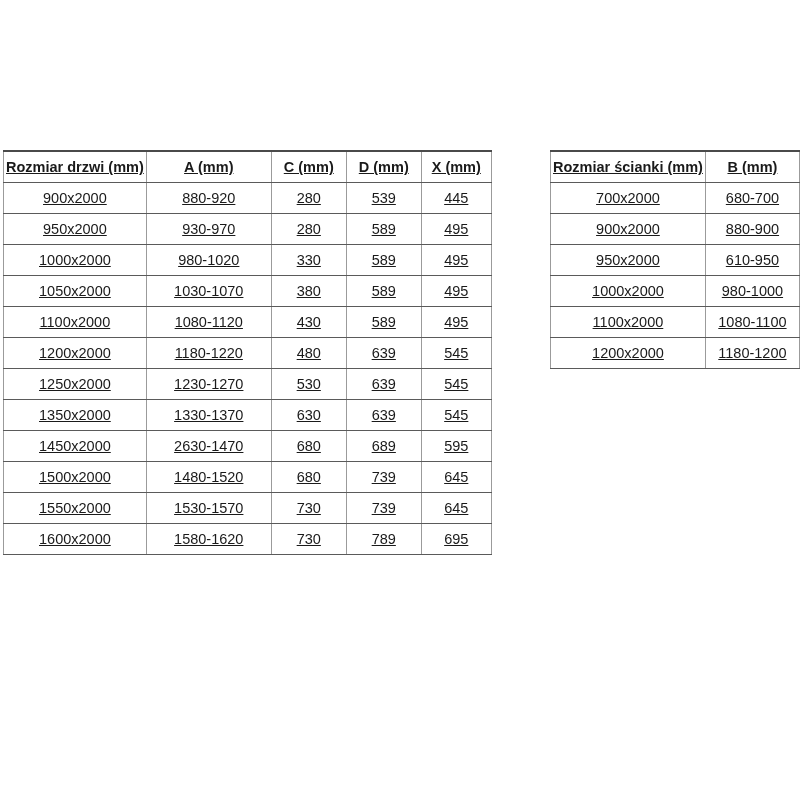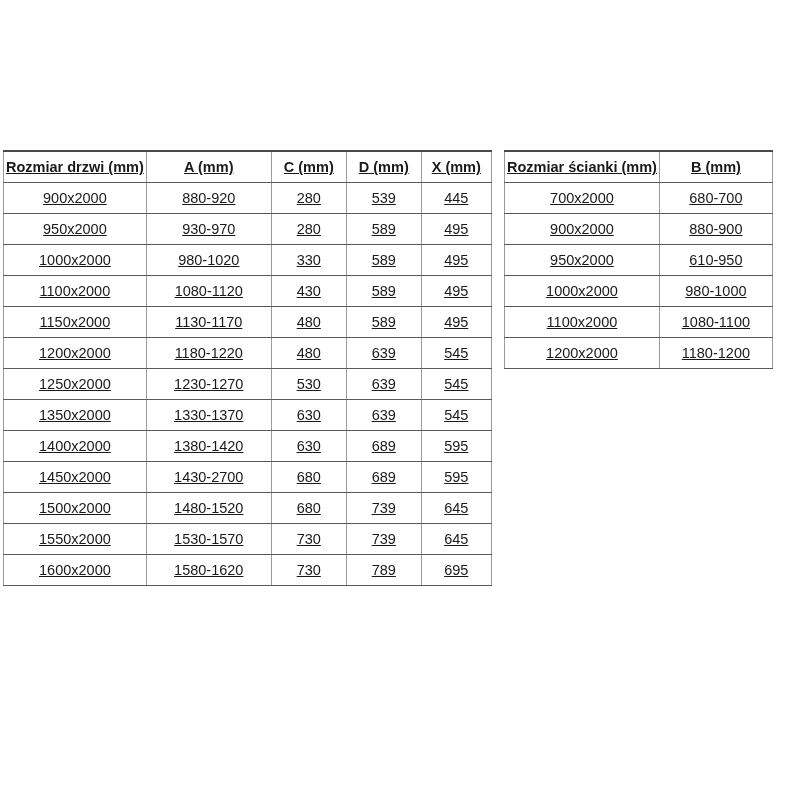--- a/index.html
+++ b/index.html
@@ -14,21 +14,21 @@
     font-family: "Liberation Sans", sans-serif;
     color: #1a1a1a;
     overflow: hidden;
   }
   .tbl-wrap {
     position: absolute;
     top: 150px;
     text-decoration: underline;
   }
   #door-table-wrap  { left: 3px; }
-  #wall-table-wrap  { left: 504px; border-radius: 6px; }
+  #wall-table-wrap  { left: 550px; border-radius: 6px; }
   table.dim-table {
     border-collapse: collapse;
     table-layout: fixed;
     border-top: 2px solid #4a4a4a;
     border-bottom: 1px solid #4a4a4a;
     border-left: 1px solid #6e6e6e;
     border-right: 1px solid #6e6e6e;
   }
   table.dim-table th,
   table.dim-table td {
@@ -85,30 +85,30 @@
           <td>495</td>
         </tr>
         <tr>
           <td>1000x2000</td>
           <td>980-1020</td>
           <td>330</td>
           <td>589</td>
           <td>495</td>
         </tr>
         <tr>
+          <td>1050x2000</td>
+          <td>1030-1070</td>
+          <td>380</td>
+          <td>589</td>
+          <td>495</td>
+        </tr>
+        <tr>
           <td>1100x2000</td>
           <td>1080-1120</td>
           <td>430</td>
-          <td>589</td>
-          <td>495</td>
-        </tr>
-        <tr>
-          <td>1150x2000</td>
-          <td>1130-1170</td>
-          <td>480</td>
           <td>589</td>
           <td>495</td>
         </tr>
         <tr>
           <td>1200x2000</td>
           <td>1180-1220</td>
           <td>480</td>
           <td>639</td>
           <td>545</td>
         </tr>
@@ -120,29 +120,22 @@
           <td>545</td>
         </tr>
         <tr>
           <td>1350x2000</td>
           <td>1330-1370</td>
           <td>630</td>
           <td>639</td>
           <td>545</td>
         </tr>
         <tr>
-          <td>1400x2000</td>
-          <td>1380-1420</td>
-          <td>630</td>
-          <td>689</td>
-          <td>595</td>
-        </tr>
-        <tr>
           <td>1450x2000</td>
-          <td>1430-2700</td>
+          <td>2630-1470</td>
           <td>680</td>
           <td>689</td>
           <td>595</td>
         </tr>
         <tr>
           <td>1500x2000</td>
           <td>1480-1520</td>
           <td>680</td>
           <td>739</td>
           <td>645</td>

